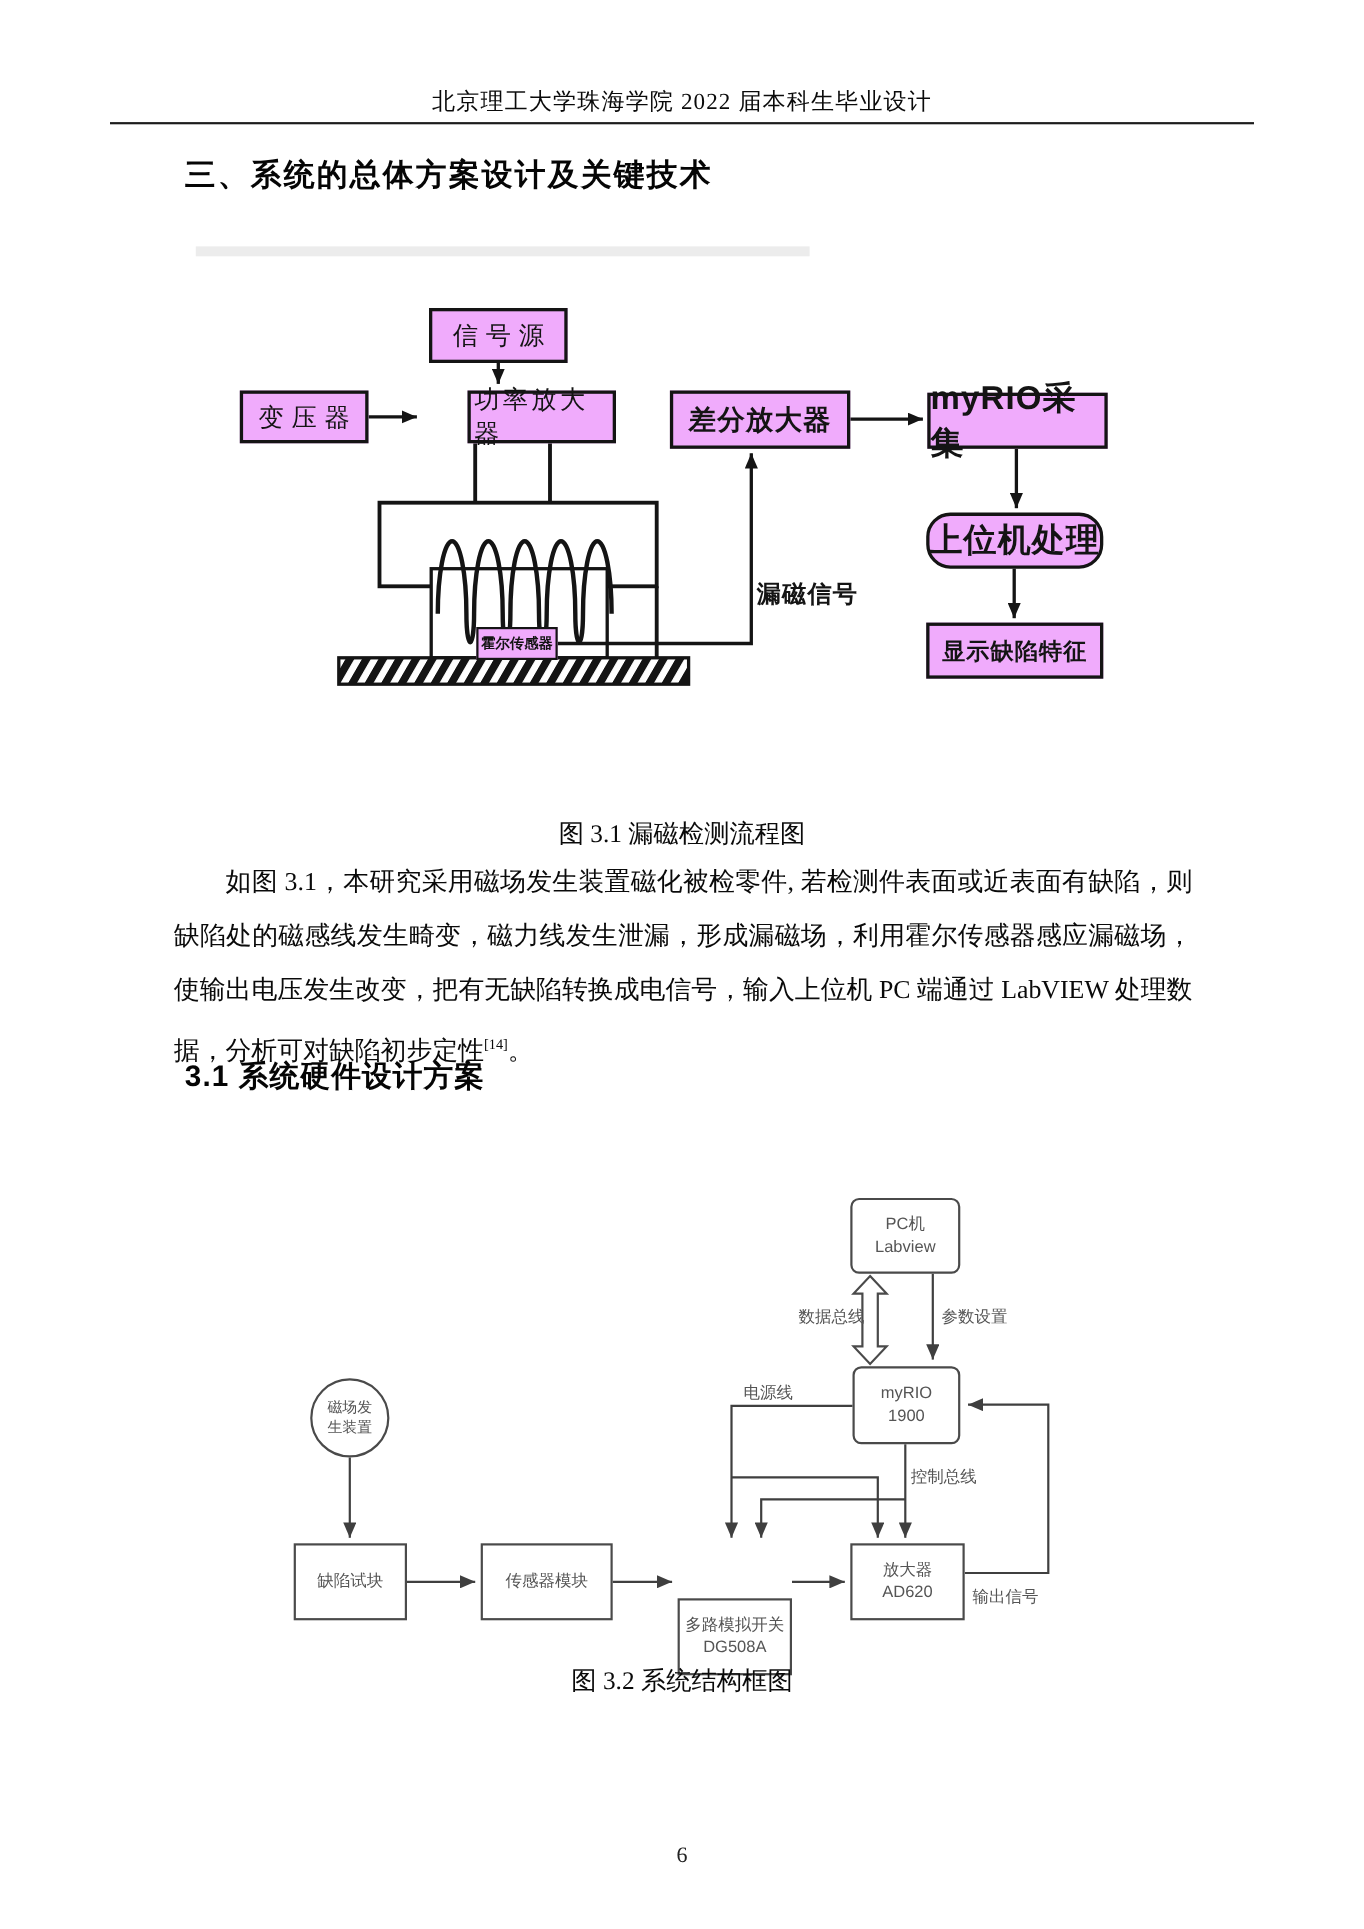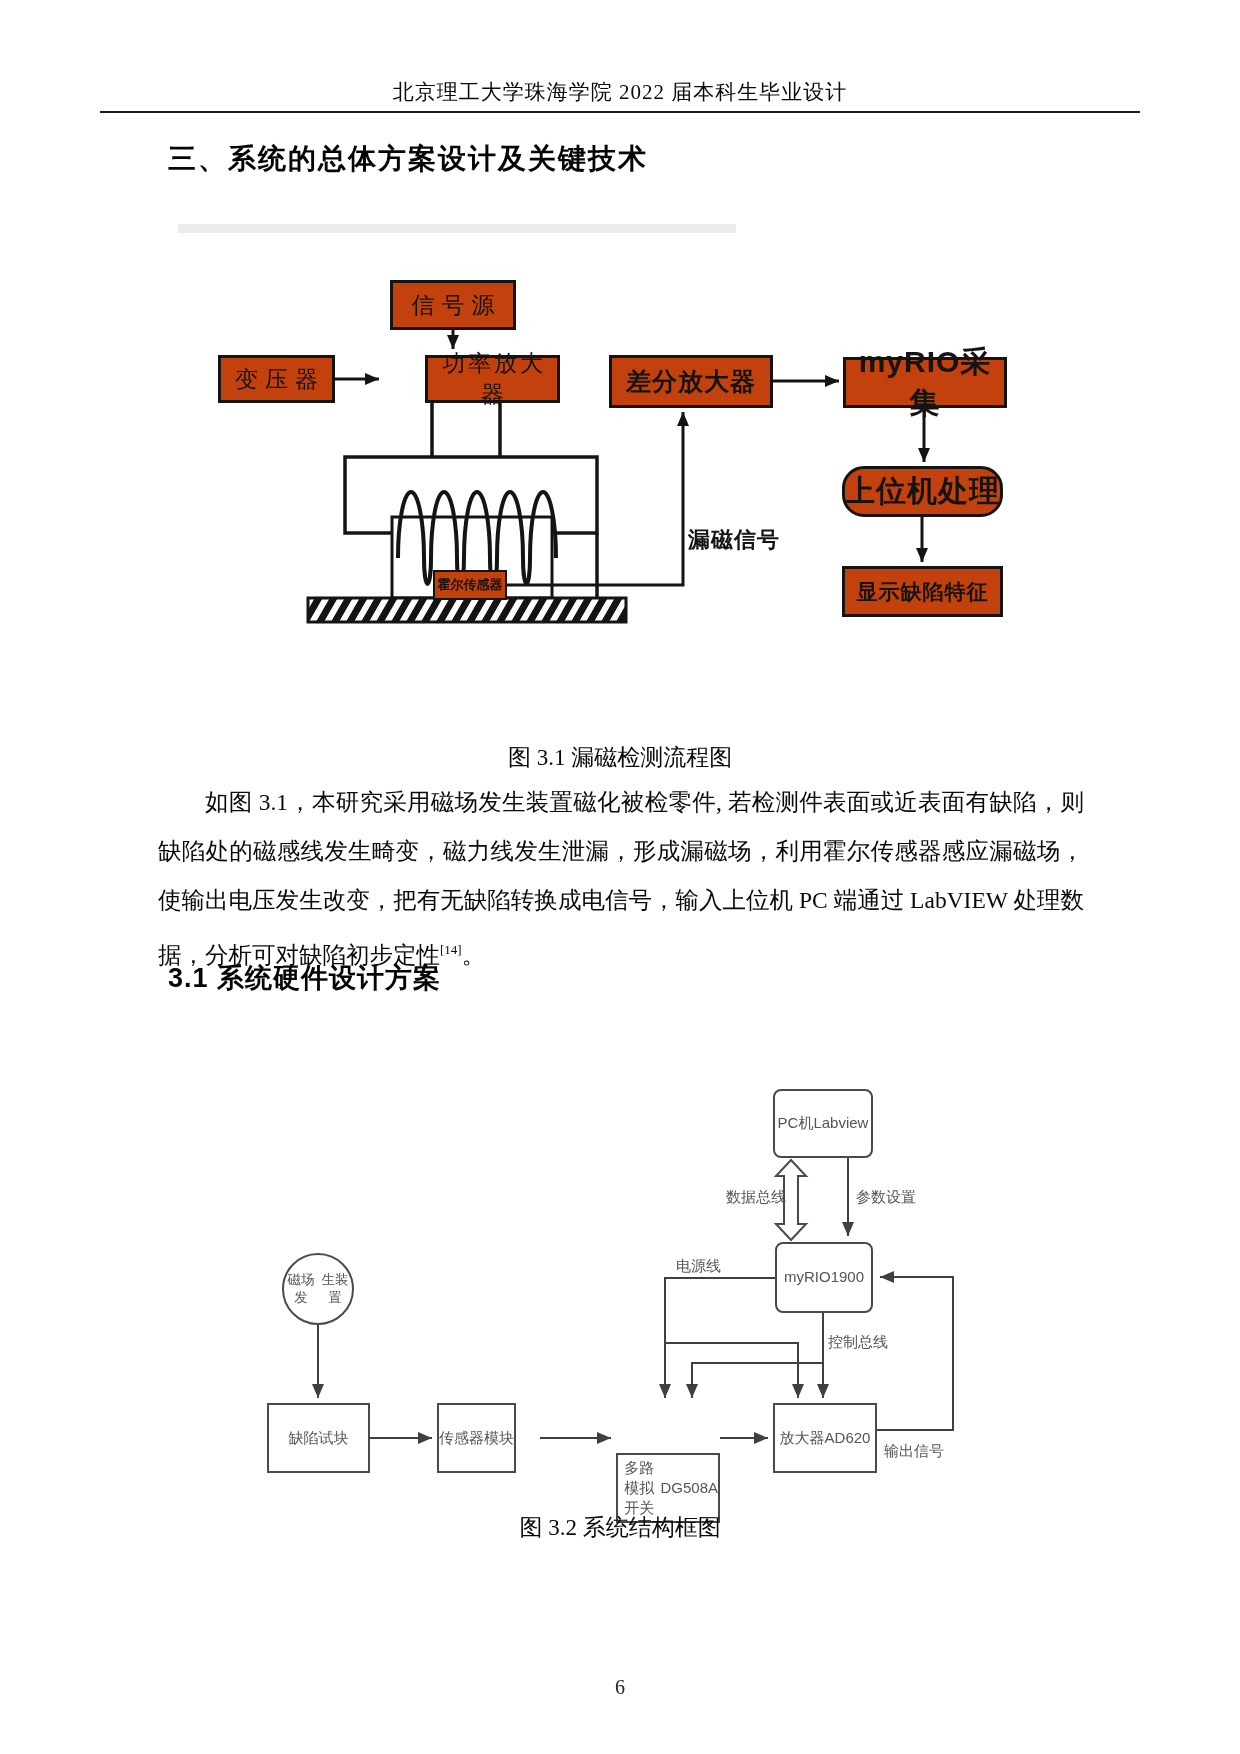--- a/index.html
+++ b/index.html
@@ -28,36 +28,36 @@
   }
   .para {
     left:158px; top:778px; width:926px; font-size:23.5px; line-height:49px;
     text-align:justify; text-indent:2em; color:#0a0a0a;
   }
   .para sup { font-size:13px; vertical-align:super; }
   .pageno { width:100%; top:1676px; text-align:center; font-size:20px; color:#222; }
 
   
   .box1 {
-    position:absolute; border:3px solid #141414; background:#c2410c;
-    display:flex; align-items:center; justify-content:center; text-align:center;
+    position:absolute; border:3px solid #141414; background:#f0abfc;
+    display:flex; align-items:center; justify-content:center; 
     color:#141414;
   }
   .kai { font-family:"Liberation Serif", serif; font-size:23px; letter-spacing:7px; padding-left:7px; }
   .hei { font-family:"Liberation Sans", sans-serif; font-weight:bold; font-size:30px; letter-spacing:1px; }
   .lbl1 {
     position:absolute; font-family:"Liberation Sans", sans-serif; font-weight:bold;
     font-size:22px; color:#141414; letter-spacing:1px;
   }
   .scanband { left:178px; top:224px; width:558px; height:9px; background:#ececec; }
 
   
   .box2 {
     position:absolute; border:2px solid #4a4a4a; background:#fff;
-    display:flex; flex-direction:row; align-items:center; justify-content:center;
+    display:flex; flex-direction:column; align-items:center; justify-content:center;
     font-family:"Liberation Sans", sans-serif; font-size:15px; line-height:1.35;
     color:#555; text-align:center;
   }
   .rounded { border-radius:8px; }
   .circle2 { border-radius:50%; font-size:13.5px; }
   .lbl2 {
     position:absolute; font-family:"Liberation Sans", sans-serif;
     font-size:15px; color:#555;
   }
   svg.layer { position:absolute; left:0; top:0; pointer-events:none; }
@@ -167,21 +167,21 @@
     <span>myRIO</span>
     <span>1900</span>
   </div>
   <div class="box2 circle2" style="left:282px; top:1253px; width:72px; height:72px;">
     <span>磁场发</span>
     <span>生装置</span>
   </div>
   <div class="box2" style="left:267px; top:1403px; width:103px; height:70px;">
     <span>缺陷试块</span>
   </div>
-  <div class="box2" style="left:437px; top:1403px; width:79px; height:70px;text-align:center;">
+  <div class="box2" style="left:437px; top:1403px; width:120px; height:70px;text-align:center;">
     <span>传感器模块</span>
   </div>
   <div class="box2" style="left:616px; top:1453px; width:104px; height:70px;">
     <span>多路模拟开关</span>
     <span>DG508A</span>
   </div>
   <div class="box2" style="left:773px; top:1403px; width:104px; height:70px;">
     <span>放大器</span>
     <span>AD620</span>
   </div>

